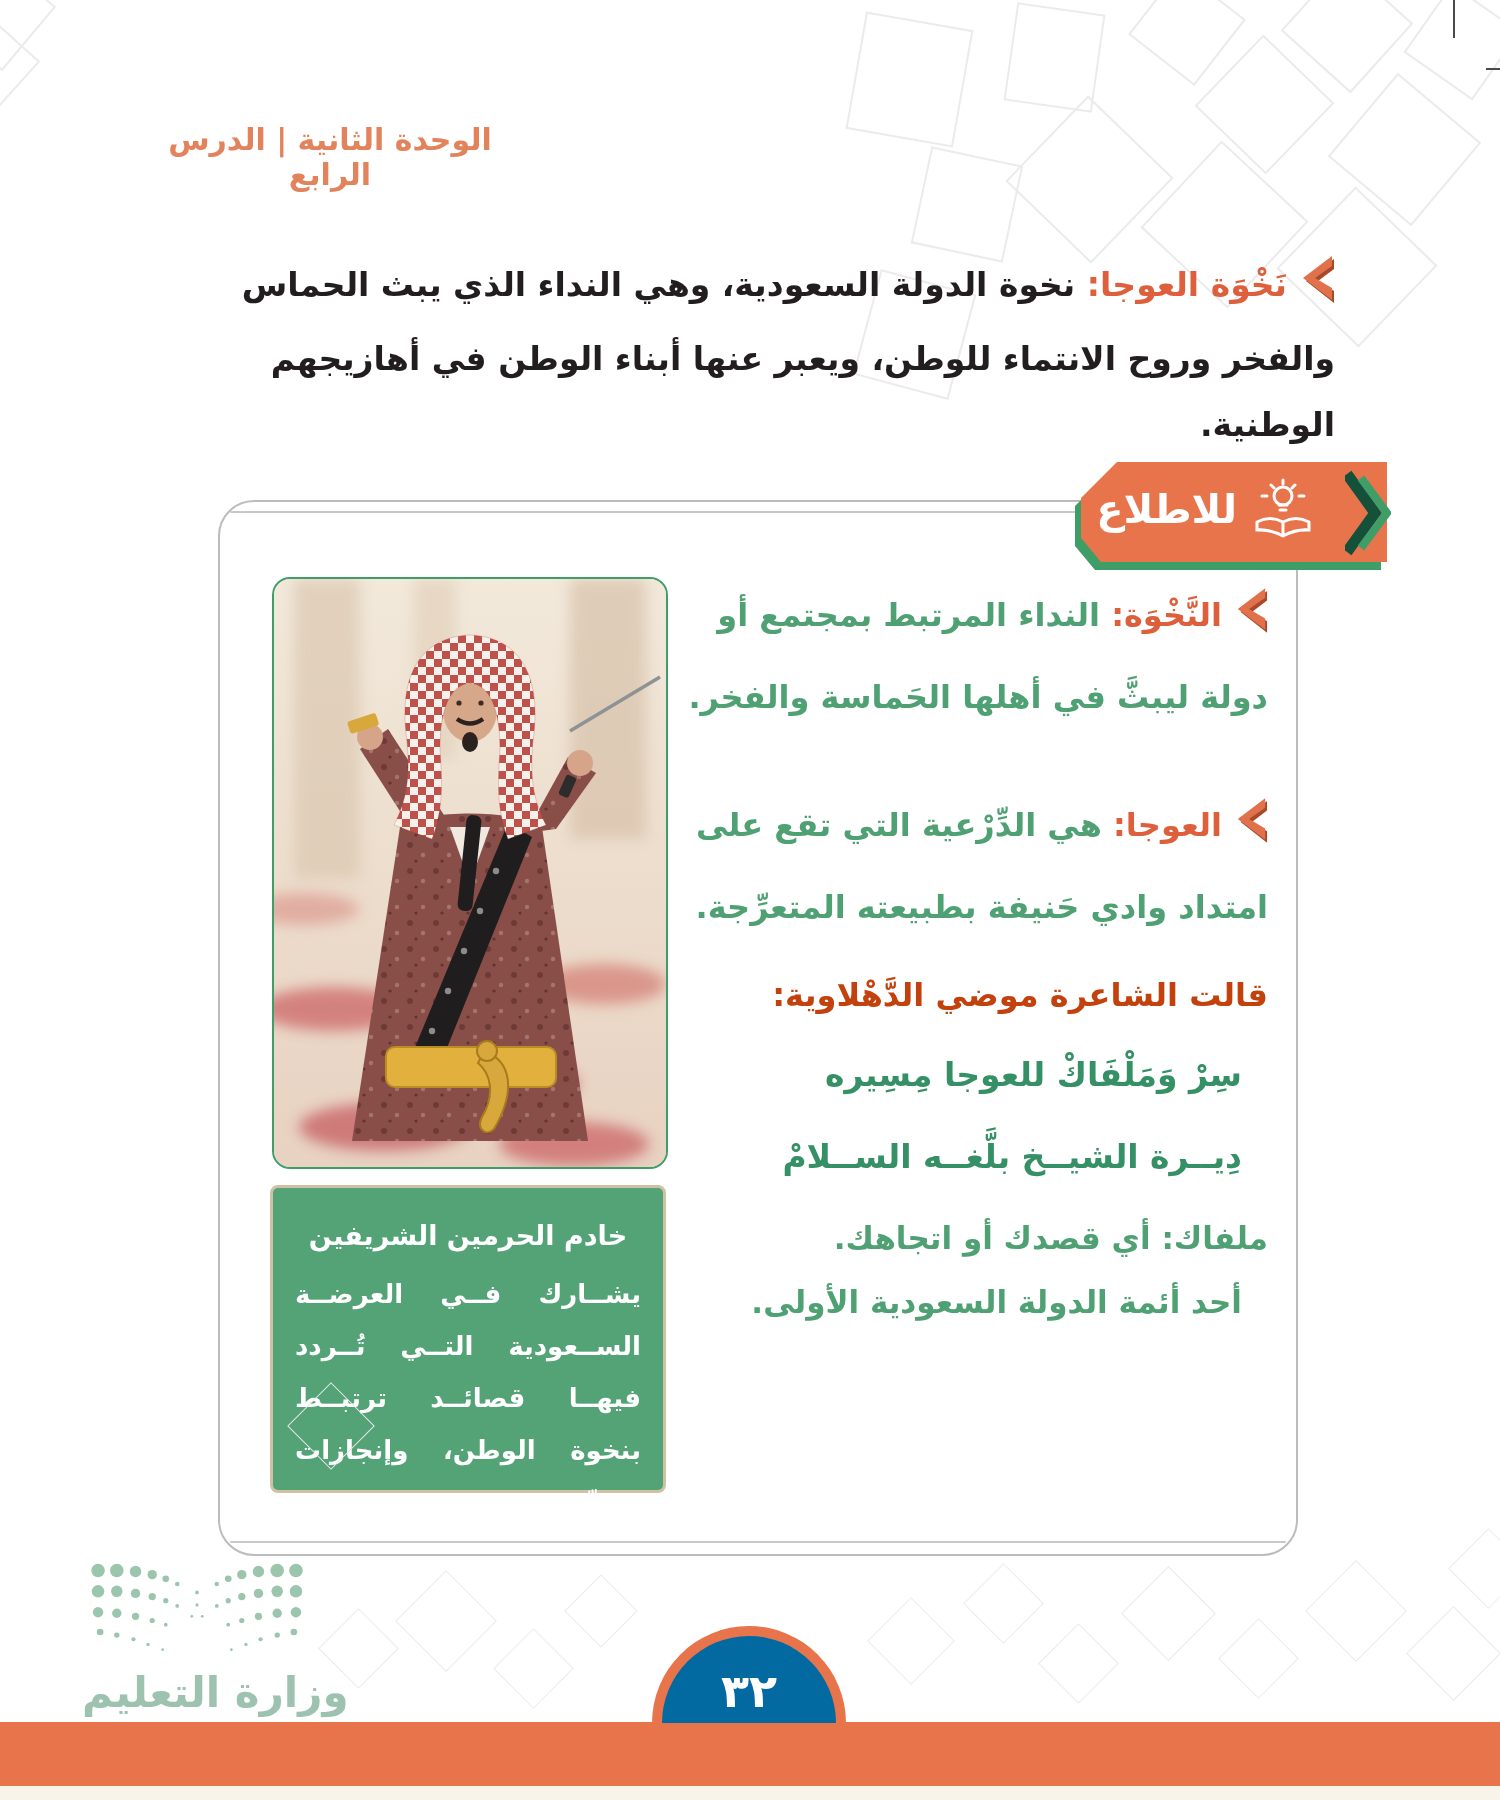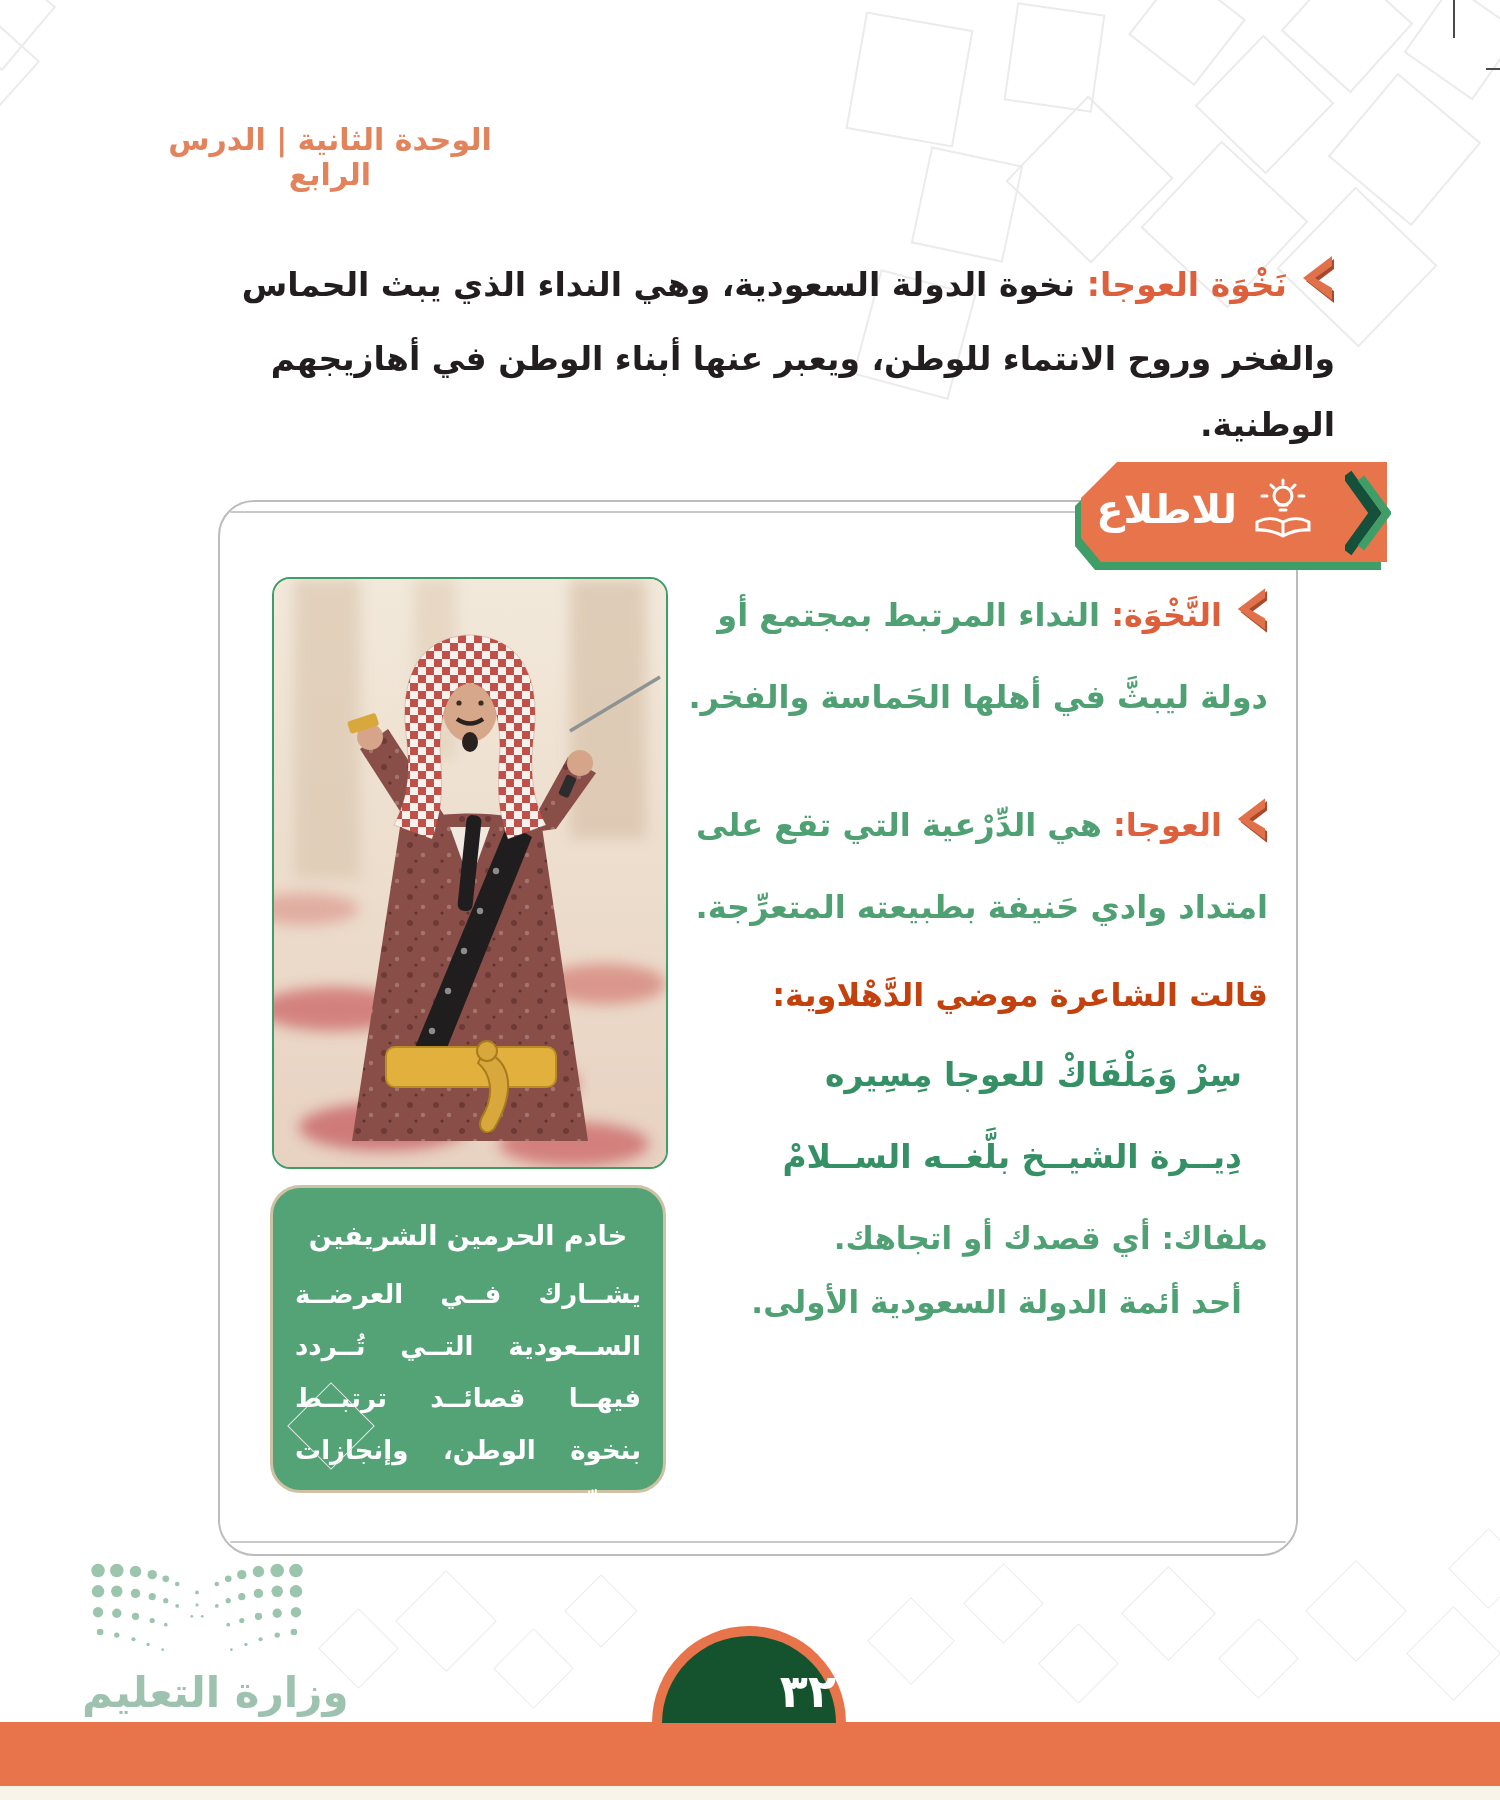--- a/index.html
+++ b/index.html
@@ -39,21 +39,21 @@
   .tab-label{position:absolute;right:150px;top:24px;color:#ffffff;font-size:40px;font-weight:bold;direction:rtl;}
   .tab-icon{position:absolute;right:72px;top:16px;}
   .tab-chevrons{position:absolute;right:-4px;top:8px;}
 
   
   .photo-frame{position:absolute;left:272px;top:577px;width:392px;height:588px;
     border:2px solid #3F9E68;border-radius:18px;overflow:hidden;background:#efe4d5;}
 
   
   .caption-box{position:absolute;left:270px;top:1185px;width:396px;height:308px;box-sizing:border-box;
-    background:#53A377;border:3px solid #CFC2A4;border-radius:30px;direction:rtl;
+    background:#53A377;border:3px solid #CFC2A4;border-radius:8px;direction:rtl;
     color:#ffffff;padding:24px 22px 10px 22px;}
   .caption-box .cap-title{font-size:27px;font-weight:bold;text-align:center;line-height:48px;}
   .caption-box .cap-body{font-size:26px;font-weight:bold;text-align:justify;line-height:52px;margin-top:8px;}
 
   
   .defs-col{position:absolute;left:688px;top:578px;width:580px;direction:rtl;text-align:right;}
   .def-item{font-size:32px;font-weight:bold;line-height:74px;color:#4FA173;}
   .def-item .term{color:#DD5F3B;}
   .def-1{margin-bottom:54px;}
   .def-2{margin-bottom:14px;}
@@ -62,22 +62,22 @@
   .gloss{font-size:31px;font-weight:bold;color:#4FA173;line-height:56px;margin-top:22px;}
   .gloss.cont{margin-top:8px;padding-right:26px;}
 
   
   .ministry{position:absolute;left:82px;top:1558px;width:300px;}
   .ministry .ar{color:#9DC2AF;font-size:42px;font-weight:bold;direction:rtl;text-align:left;margin-top:6px;}
   .ministry .en{color:#8CB8A2;font-size:25px;font-weight:bold;margin-top:4px;}
   .ministry .yr{color:#8CB8A2;font-size:25px;font-weight:bold;margin-top:2px;}
 
   .page-circle{position:absolute;left:652px;top:1626px;width:194px;height:97px;box-sizing:border-box;
-    background:#14532d;border:10px solid #E8744C;border-bottom:none;border-radius:100px 100px 0 0;
-    color:#ffffff;font-size:46px;font-weight:bold;text-align:right;line-height:110px;z-index:3;}
+    background:#0369a1;border:10px solid #E8744C;border-bottom:none;border-radius:100px 100px 0 0;
+    color:#ffffff;font-size:46px;font-weight:bold;text-align:center;line-height:110px;z-index:3;}
   .bottom-bar{position:absolute;left:0;top:1722px;width:1500px;height:64px;background:#E8744C;z-index:2;}
   .below-bar{position:absolute;left:0;top:1786px;width:1500px;height:14px;background:#F8F4EA;}
 </style>
 </head>
 <body>
 
 <div id="page">
 
   <div>
     <div class="sq" style="left:855px;top:20px;width:105px;height:115px;transform:rotate(10deg);"></div>

